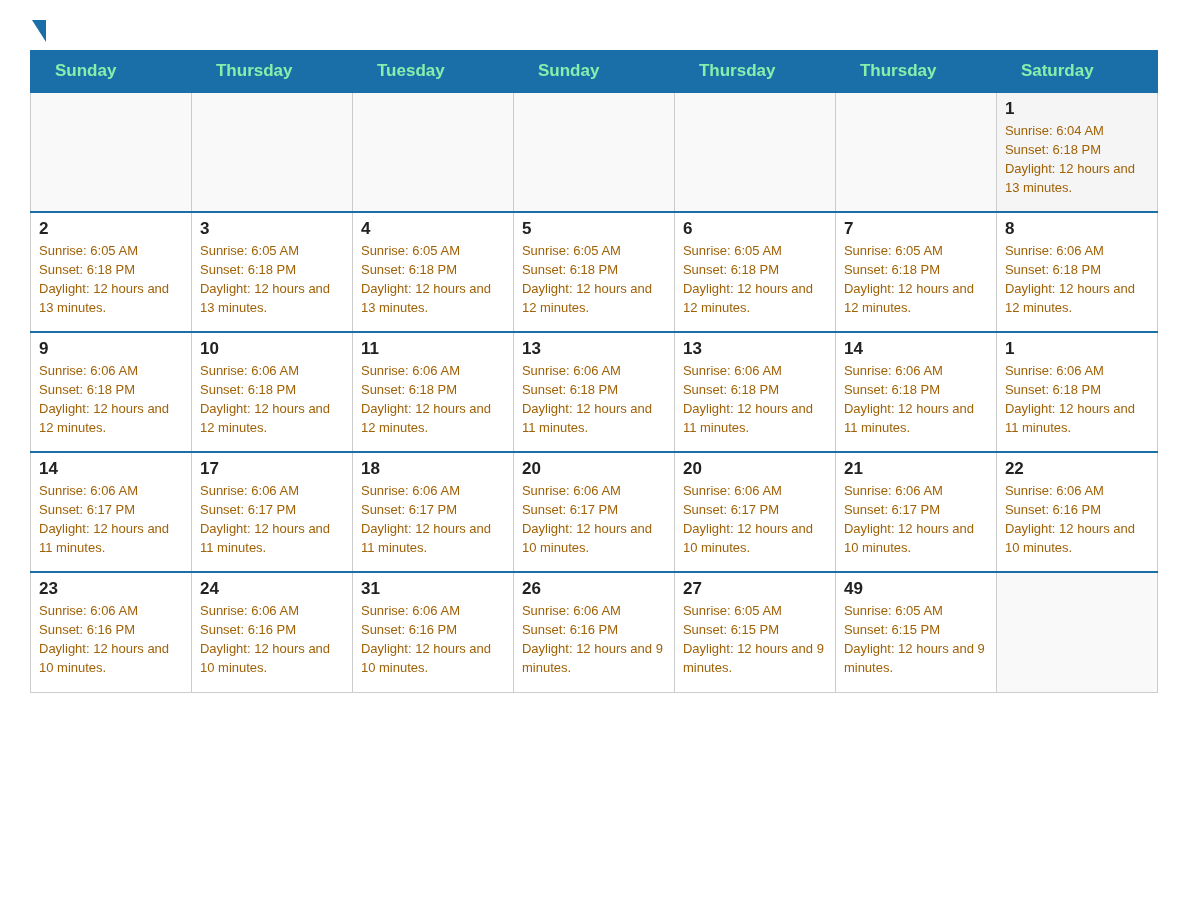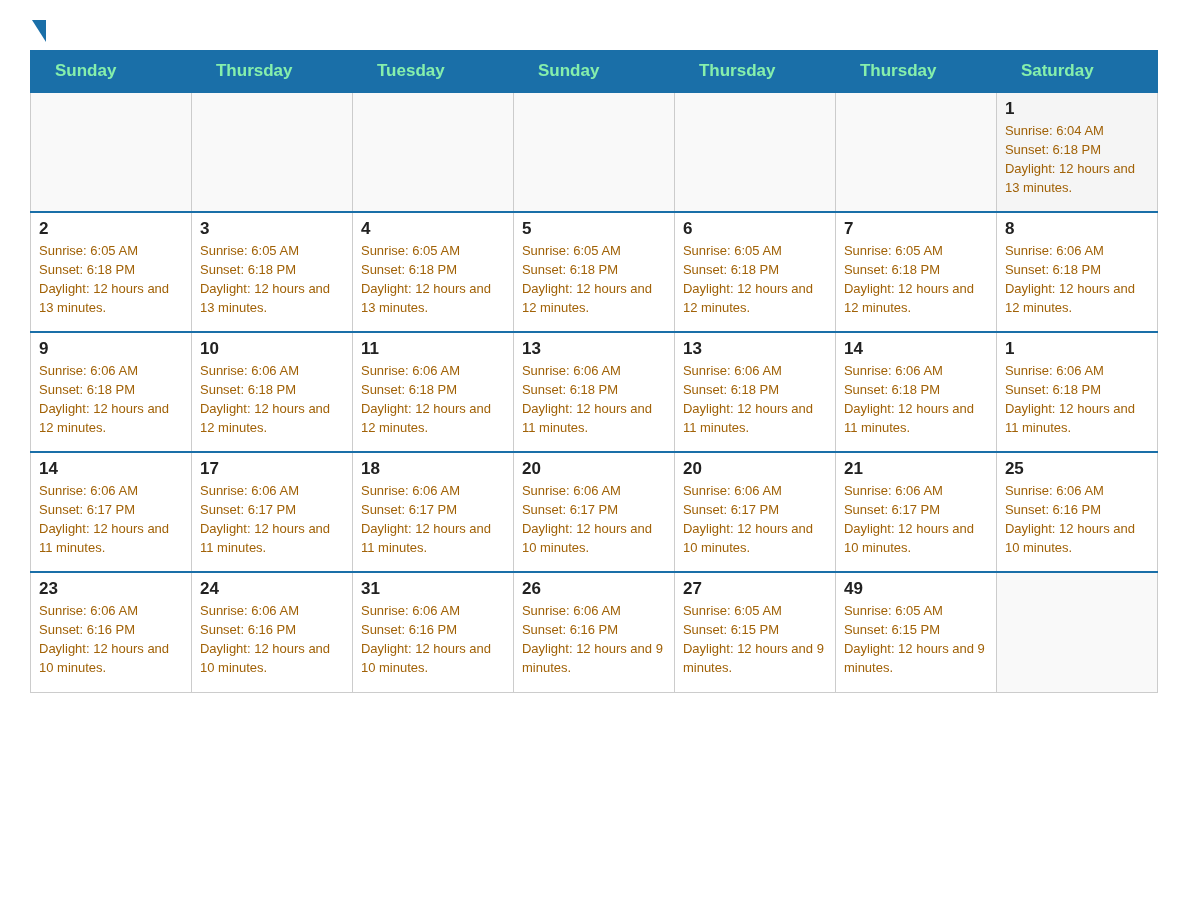--- a/index.html
+++ b/index.html
@@ -225,21 +225,21 @@
         </td>
         <td>
           <span class="day-number">20</span>
           <div class="day-info">Sunrise: 6:06 AM<br>Sunset: 6:17 PM<br>Daylight: 12 hours and 10 minutes.</div>
         </td>
         <td>
           <span class="day-number">21</span>
           <div class="day-info">Sunrise: 6:06 AM<br>Sunset: 6:17 PM<br>Daylight: 12 hours and 10 minutes.</div>
         </td>
         <td>
-          <span class="day-number">25</span>
+          <span class="day-number">22</span>
           <div class="day-info">Sunrise: 6:06 AM<br>Sunset: 6:16 PM<br>Daylight: 12 hours and 10 minutes.</div>
         </td>
       </tr>
       <tr>
         <td>
           <span class="day-number">23</span>
           <div class="day-info">Sunrise: 6:06 AM<br>Sunset: 6:16 PM<br>Daylight: 12 hours and 10 minutes.</div>
         </td>
         <td>
           <span class="day-number">24</span>

